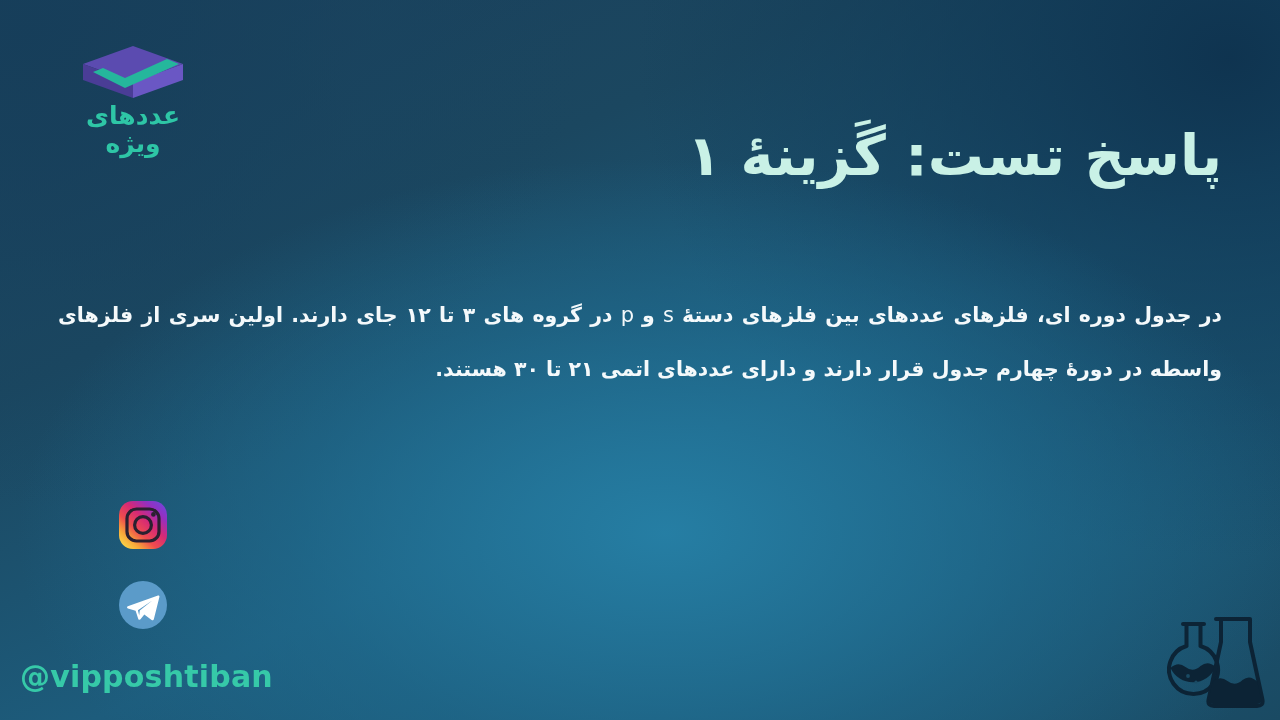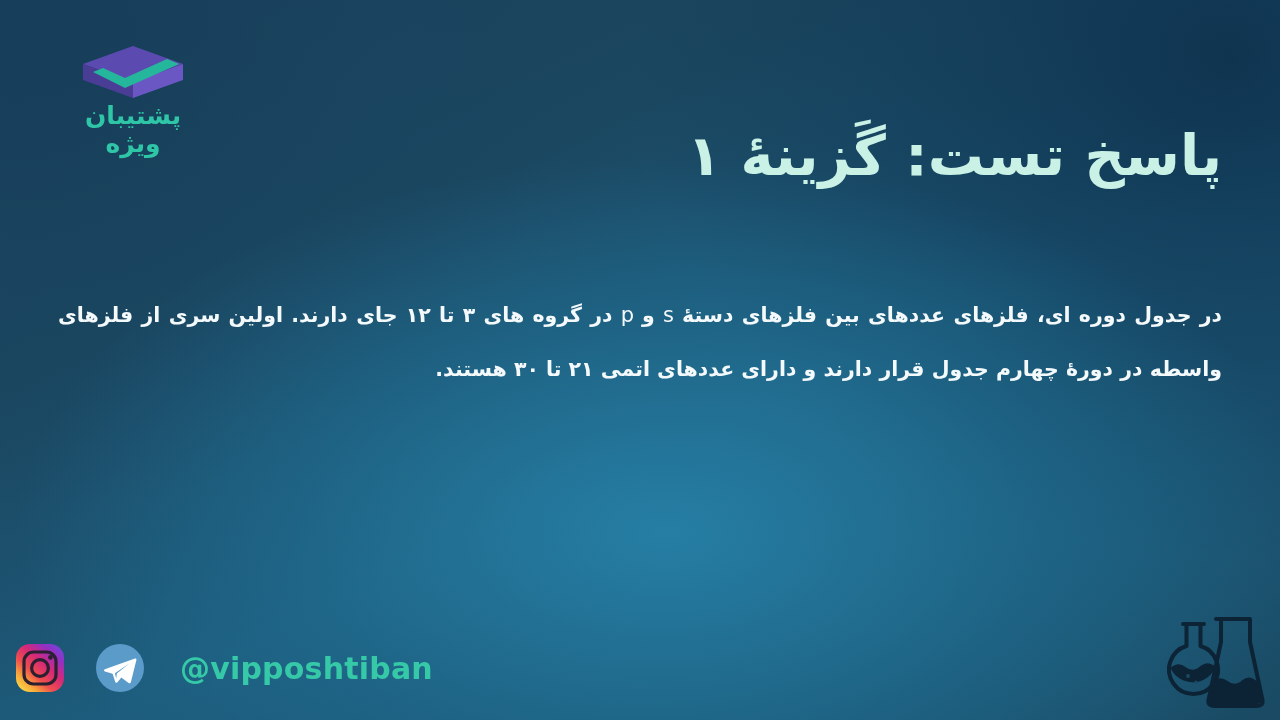--- a/index.html
+++ b/index.html
@@ -88,21 +88,21 @@
     font-weight: 400;
     font-size: 21px;
   }
 
   
   .social-bar {
     position: absolute;
     left: 14px;
     bottom: 26px;
     display: flex;
-    flex-direction: row;
+    flex-direction: column;
     align-items: center;
     gap: 28px;
     direction: ltr;
   }
   .social-icon {
     width: 52px;
     height: 52px;
     display: block;
     flex: 0 0 auto;
   }
@@ -133,21 +133,21 @@
 
   <div class="brand">
     <svg class="brand-mark" viewBox="0 0 108 58" aria-hidden="true">
 
       <polygon points="54,4 104,22 54,40 4,22" fill="#5b4bb0"></polygon>
       <polygon points="4,22 4,38 54,56 54,40" fill="#4a3d96"></polygon>
       <polygon points="54,40 54,56 104,38 104,22" fill="#6a57c4"></polygon>
 
       <polygon points="24,26 46,36 88,17 100,22 46,46 14,30" fill="#25b79c"></polygon>
     </svg>
-    <div class="brand-name">پشتیبان ویژه</div>
+    <div class="brand-name">عددهای ویژه</div>
   </div>
 
   <div class="headline">پاسخ تست: گَزینهٔ ۱</div>
 
   <div class="body-text">
     <span>در جدول دوره ای، فلزهای عددهای بین فلزهای دستۀ </span><span class="latin">s</span><span> و </span><span class="latin">p</span><span> در گروه های ۳ تا ۱۲ جای دارند. اولین سری از فلزهای واسطه در دورۀ چهارم جدول قرار دارند و دارای عددهای اتمی ۲۱ تا ۳۰ هستند.</span>
   </div>
 
   <div class="social-bar">
 

